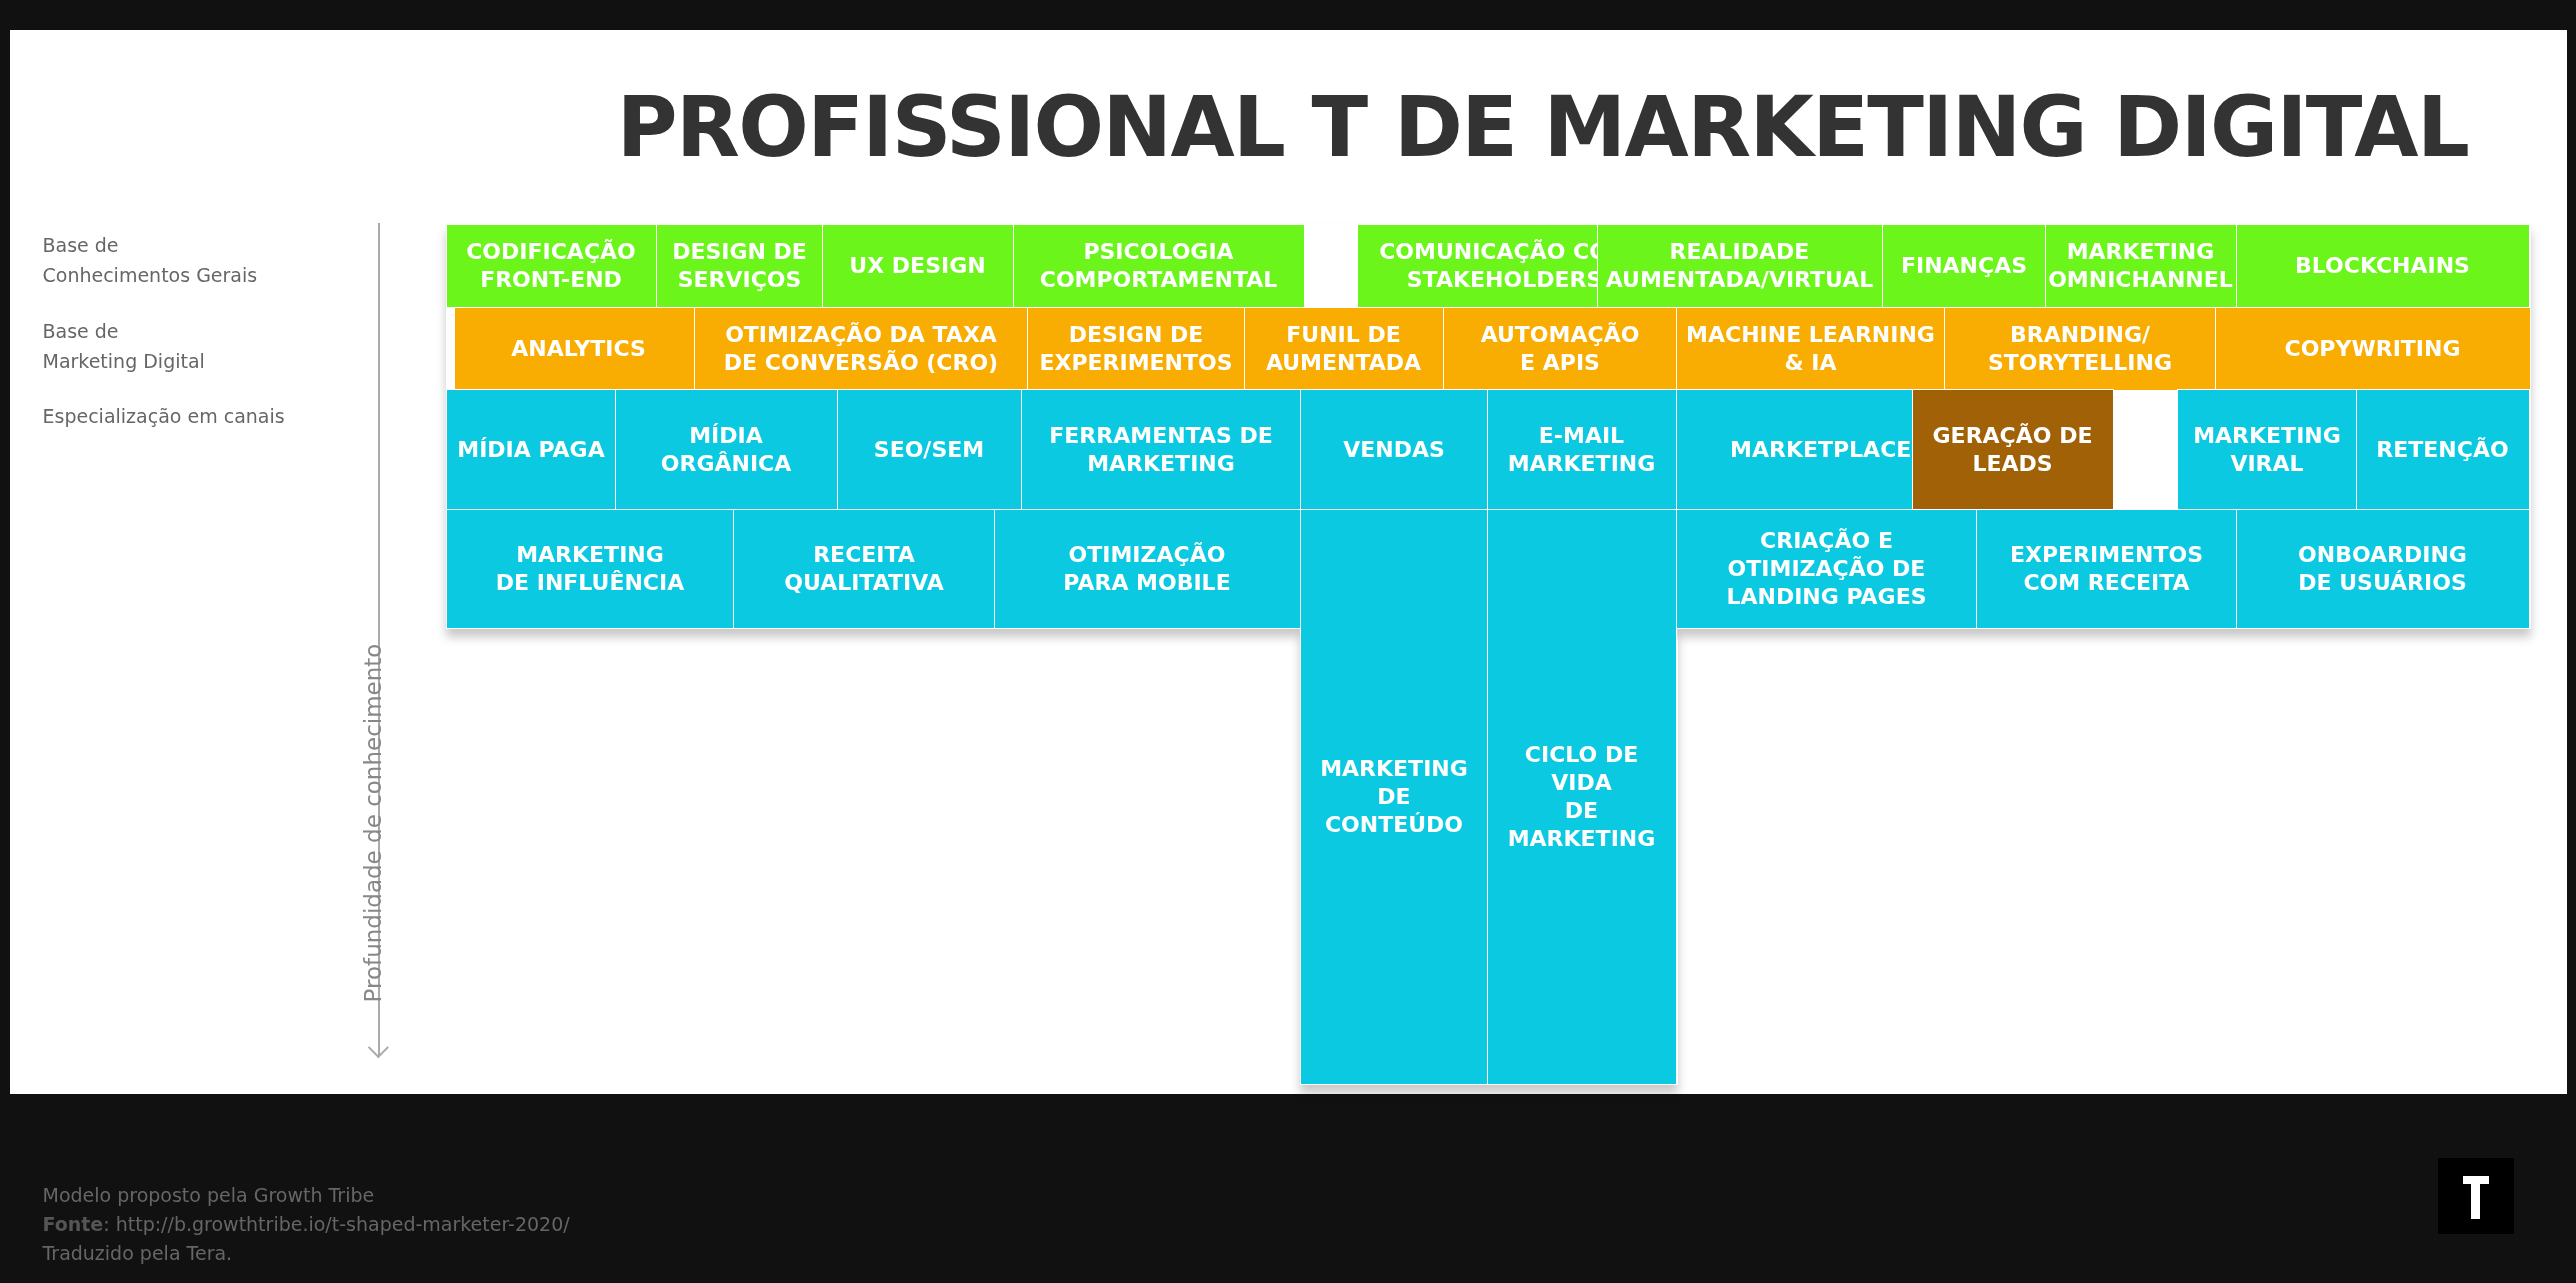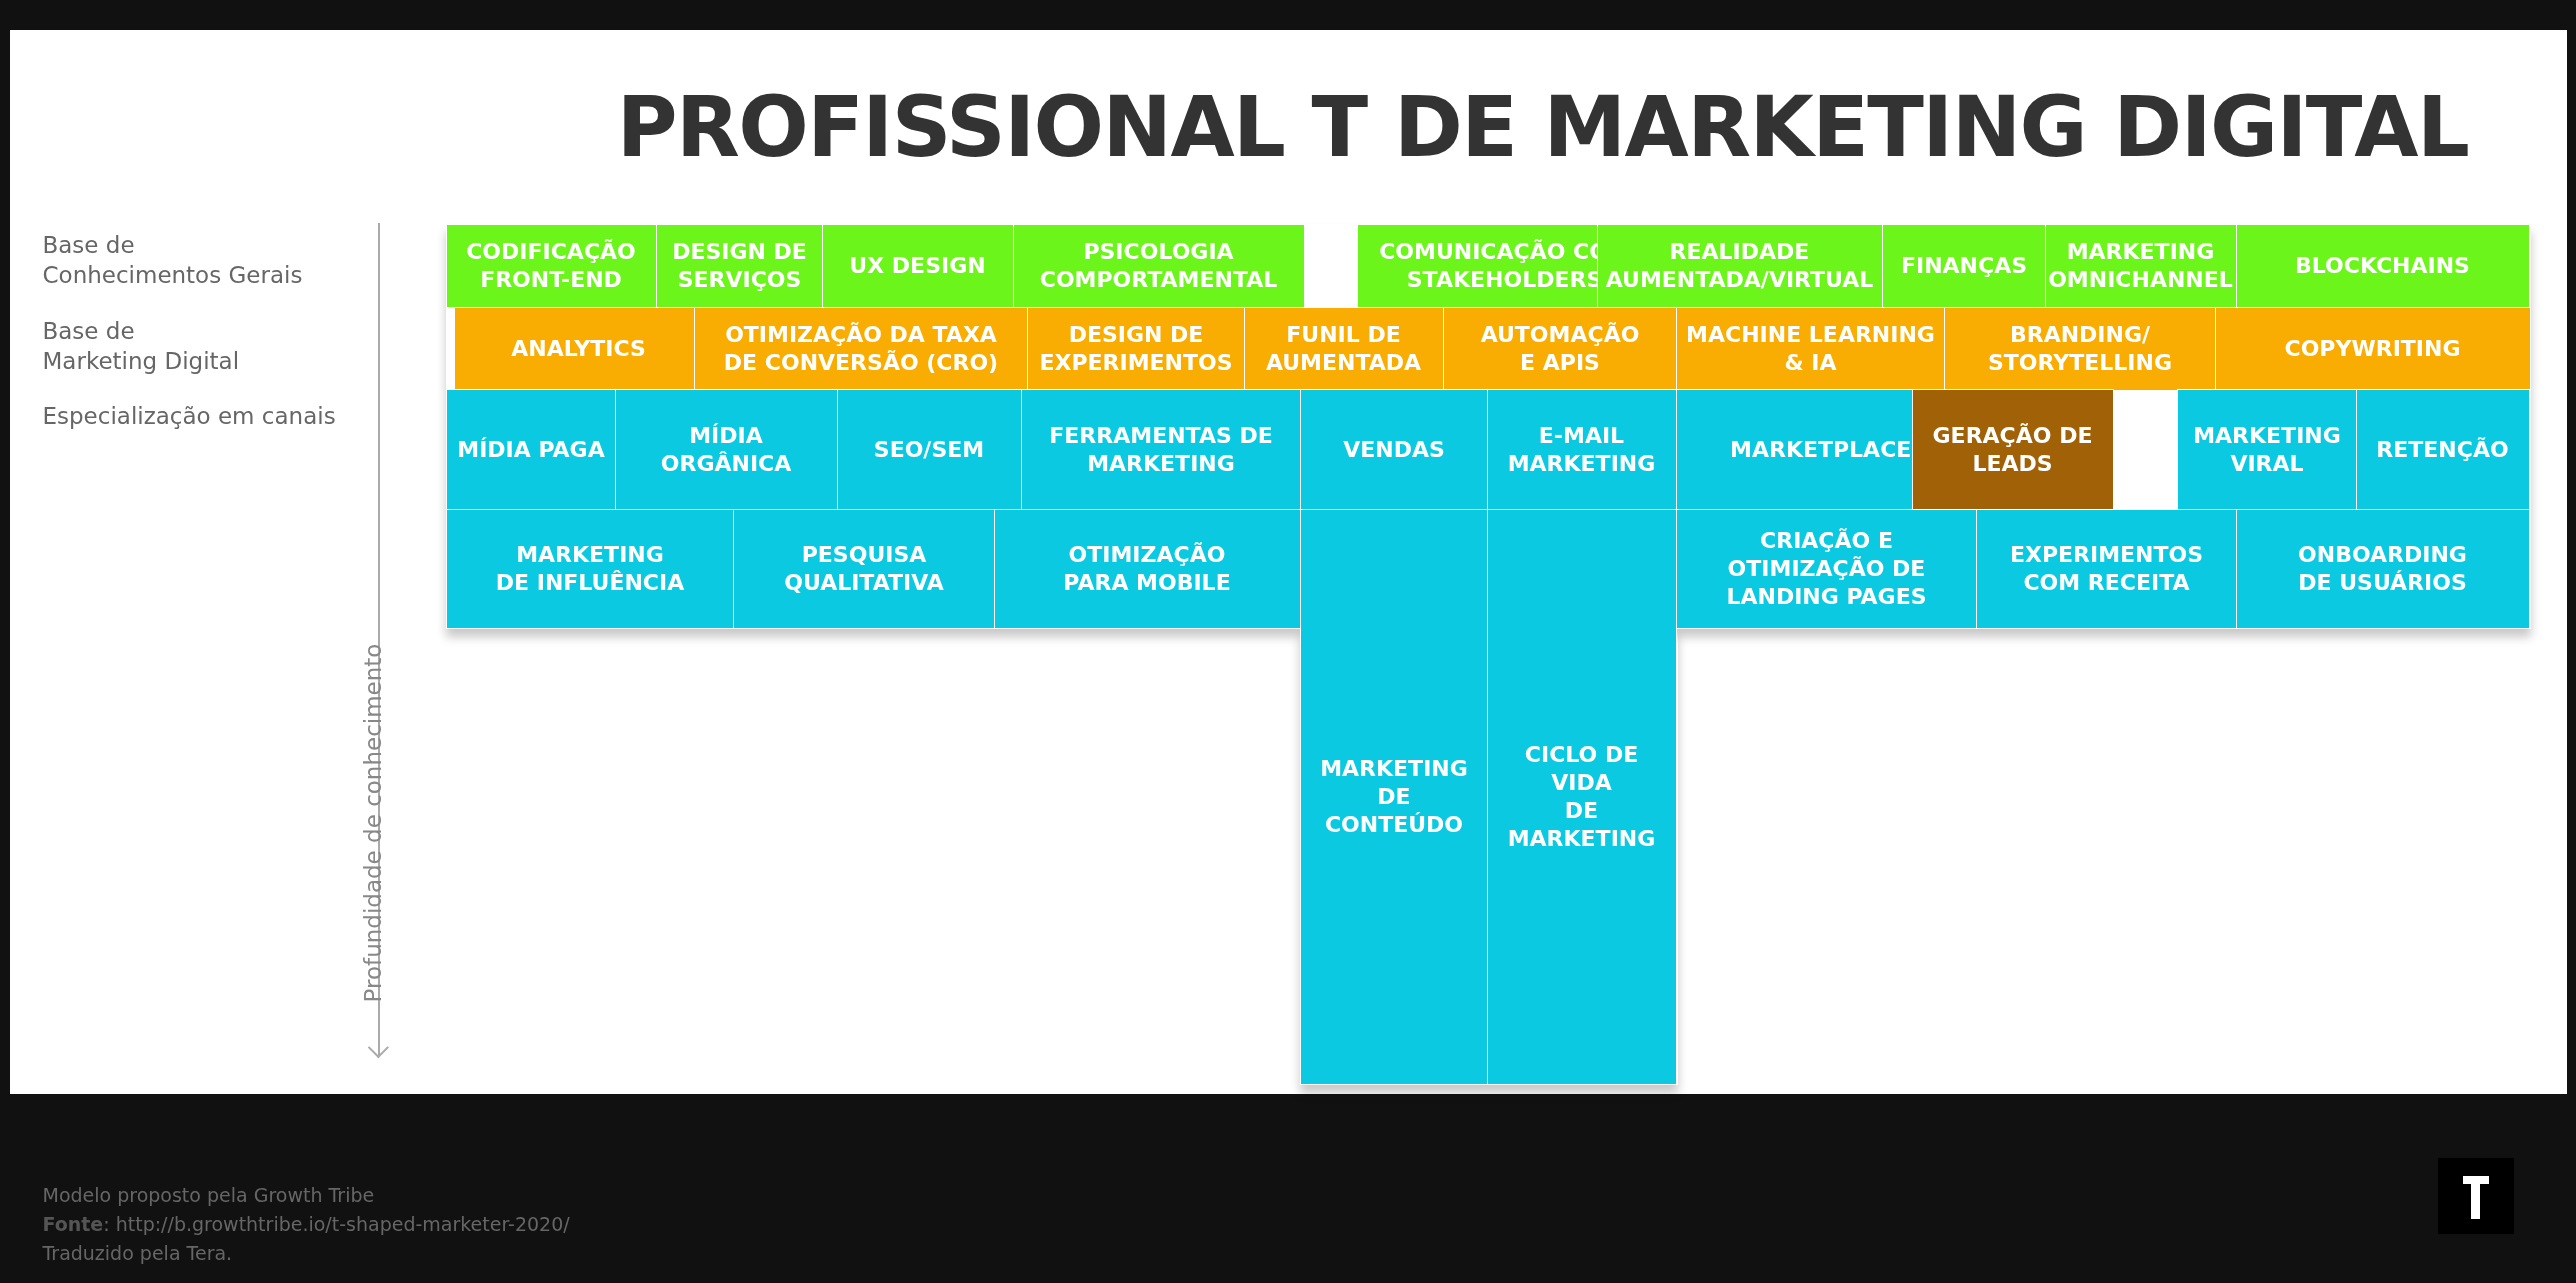--- a/index.html
+++ b/index.html
@@ -11,21 +11,21 @@
     position: absolute; left: 9.5px; top: 0; width: 2557px; height: 1064px; background: #ffffff; margin-top: 30px;
   }
   .title {
     position: absolute; left: 0; right: 0; top: 49px; text-align: center;
     padding-left: 509px; padding-right: 0; box-sizing: border-box;
     font-family: "DejaVu Sans", sans-serif; font-weight: bold; font-size: 83px;
     color: #333333; letter-spacing: -1.6px; white-space: nowrap;
   }
   .row-label {
     position: absolute; left: 33px; font-family: "DejaVu Sans", sans-serif;
-    font-size: 23px; line-height: 30px; color: #666666;
+    font-size: 19px; line-height: 30px; color: #666666;
   }
   .axis-line { position: absolute; left: 368px; top: 193px; width: 2.4px; height: 834px; background: #aaaaaa; }
   .axis-arrow {
     position: absolute; left: 361px; top: 1010px; width: 12.7px; height: 12.7px;
     border-right: 2.4px solid #aaaaaa; border-bottom: 2.4px solid #aaaaaa; transform: rotate(45deg);
   }
   .axis-label {
     position: absolute; left: 350px; top: 793px; transform-origin: 0 0; transform: rotate(-90deg) translateX(-50%);
     font-family: "DejaVu Sans", sans-serif; font-size: 23px; color: #888888; white-space: nowrap;
   }
@@ -124,21 +124,21 @@
 MARKETING</div>
     <div class="cell c" style="left: 1666px; top: 359px; width: 302px; height: 122px; background: rgb(12, 201, 226); padding-left: 9px;">MARKETPLACES</div>
     <div class="cell c" style="left: 1902px; top: 359px; width: 202px; height: 122px; background: #a16207;">GERAÇÃO DE
 LEADS</div>
     <div class="cell c" style="left: 2167px; top: 359px; width: 181px; height: 122px; background: rgb(12, 201, 226);">MARKETING
 VIRAL</div>
     <div class="cell c" style="left: 2346px; top: 359px; width: 174px; height: 122px; background: rgb(12, 201, 226);">RETENÇÃO</div>
 
     <div class="cell c" style="left: 436px; top: 479px; width: 289px; height: 120px; background: rgb(12, 201, 226);">MARKETING
 DE INFLUÊNCIA</div>
-    <div class="cell c" style="left: 723px; top: 479px; width: 263px; height: 120px; background: rgb(12, 201, 226);">PESQUISA
+    <div class="cell c" style="left: 723px; top: 479px; width: 263px; height: 120px; background: rgb(12, 201, 226);">RECEITA
 QUALITATIVA</div>
     <div class="cell c" style="left: 984px; top: 479px; width: 307px; height: 120px; background: rgb(12, 201, 226);">OTIMIZAÇÃO
 PARA MOBILE</div>
     <div class="cell c" style="left: 1290px; top: 479px; width: 189px; height: 576px; background: rgb(12, 201, 226);">MARKETING
 DE CONTEÚDO</div>
     <div class="cell c" style="left: 1477px; top: 479px; width: 190px; height: 576px; background: rgb(12, 201, 226);">CICLO DE VIDA
 DE MARKETING</div>
     <div class="cell c" style="left: 1666px; top: 479px; width: 302px; height: 120px; background: rgb(12, 201, 226);">CRIAÇÃO E
 OTIMIZAÇÃO DE
 LANDING PAGES</div>

